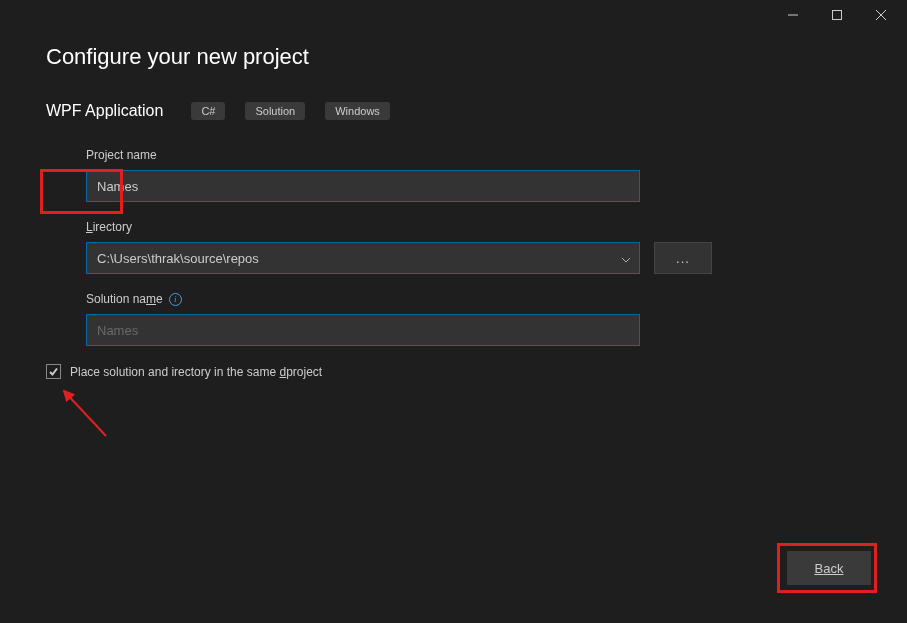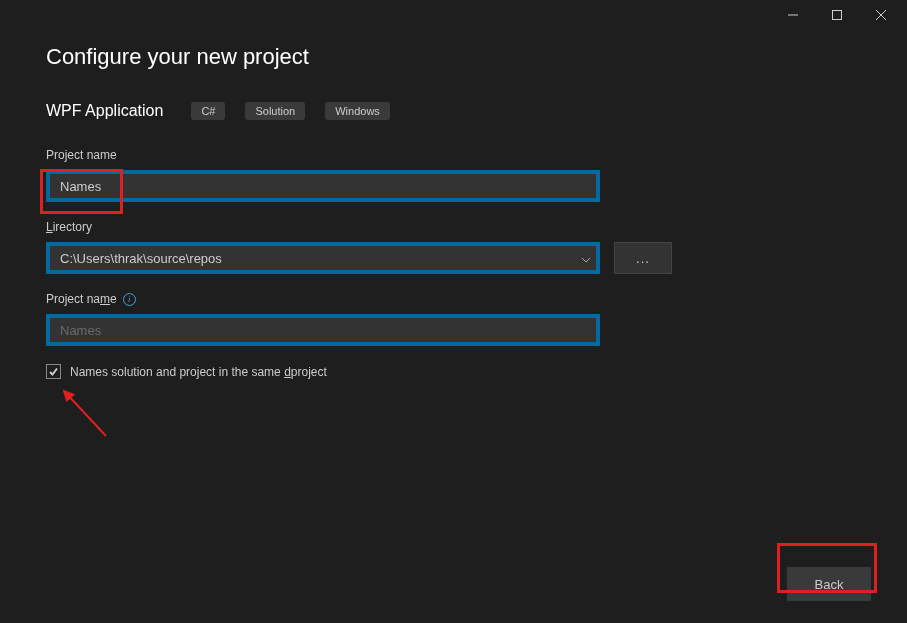--- a/index.html
+++ b/index.html
@@ -56,20 +56,21 @@
     }
     .tag {
       background: #3a3a3a;
       color: #cccccc;
       font-size: 11px;
       padding: 3px 10px;
       border-radius: 3px;
     }
     .field-group {
       margin-bottom: 18px;
+      margin-left: 40px;
     }
     .field-label {
       font-size: 12px;
       color: #cccccc;
       margin-bottom: 8px;
       display: flex;
       align-items: center;
       gap: 6px;
     }
     .info-icon {
@@ -83,21 +84,21 @@
       font-family: Georgia, serif;
       display: inline-flex;
       align-items: center;
       justify-content: center;
       line-height: 1;
     }
     .text-input {
       width: 554px;
       height: 32px;
       background: #333333;
-      border: 4px solid #0369a1;
+      border: 1px solid #0369a1;
       color: #cccccc;
       padding: 0 10px;
       font-size: 13px;
       outline: none;
     }
     .text-input::placeholder {
       color: #6a6a6a;
     }
     .text-input[readonly] {
       color: #6a6a6a;
@@ -153,21 +154,21 @@
       stroke: #cccccc;
       stroke-width: 2;
       fill: none;
     }
     .checkbox-label {
       font-size: 12px;
       color: #cccccc;
     }
     .footer-buttons {
       position: absolute;
-      bottom: 22px;
+      bottom: 38px;
       right: 36px;
       display: flex;
       gap: 16px;
       text-decoration: underline;
     }
     .btn {
       width: 84px;
       height: 34px;
       background: #3a3a3a;
       border: 1px solid #3a3a3a;
@@ -254,33 +255,33 @@
               <polyline points="0,0 4,4 8,0" fill="none" stroke="#aaaaaa" stroke-width="1"></polyline>
             </svg>
         </span>
       </div>
       <div class="browse-btn">...</div>
     </div>
   </div>
 
   <div class="field-group">
     <div class="field-label">
-      <span><span>Project na</span><span class="u">m</span><span>e</span></span>
+      <span><span>Solution na</span><span class="u">m</span><span>e</span></span>
       <span class="info-icon">i</span>
     </div>
     <input class="text-input" readonly="" placeholder="Names" style="">
   </div>
 
   <div class="checkbox-row">
     <div class="checkbox">
       <svg width="11" height="11" viewBox="0 0 11 11">
           <polyline points="2,6 4.5,8.5 9,2.5"></polyline>
         </svg>
     </div>
-    <span class="checkbox-label"><span>Names solution and project in the same </span><span class="u">d</span><span>project</span></span>
+    <span class="checkbox-label"><span>Place solution and irectory in the same </span><span class="u">d</span><span>project</span></span>
   </div>
 </div>
 
 <div class="footer-buttons">
   <div class="btn">
       <span><span class="u">B</span><span>ack</span></span>
     </div>
 </div>
 
 <div class="highlight-box-1"></div>

